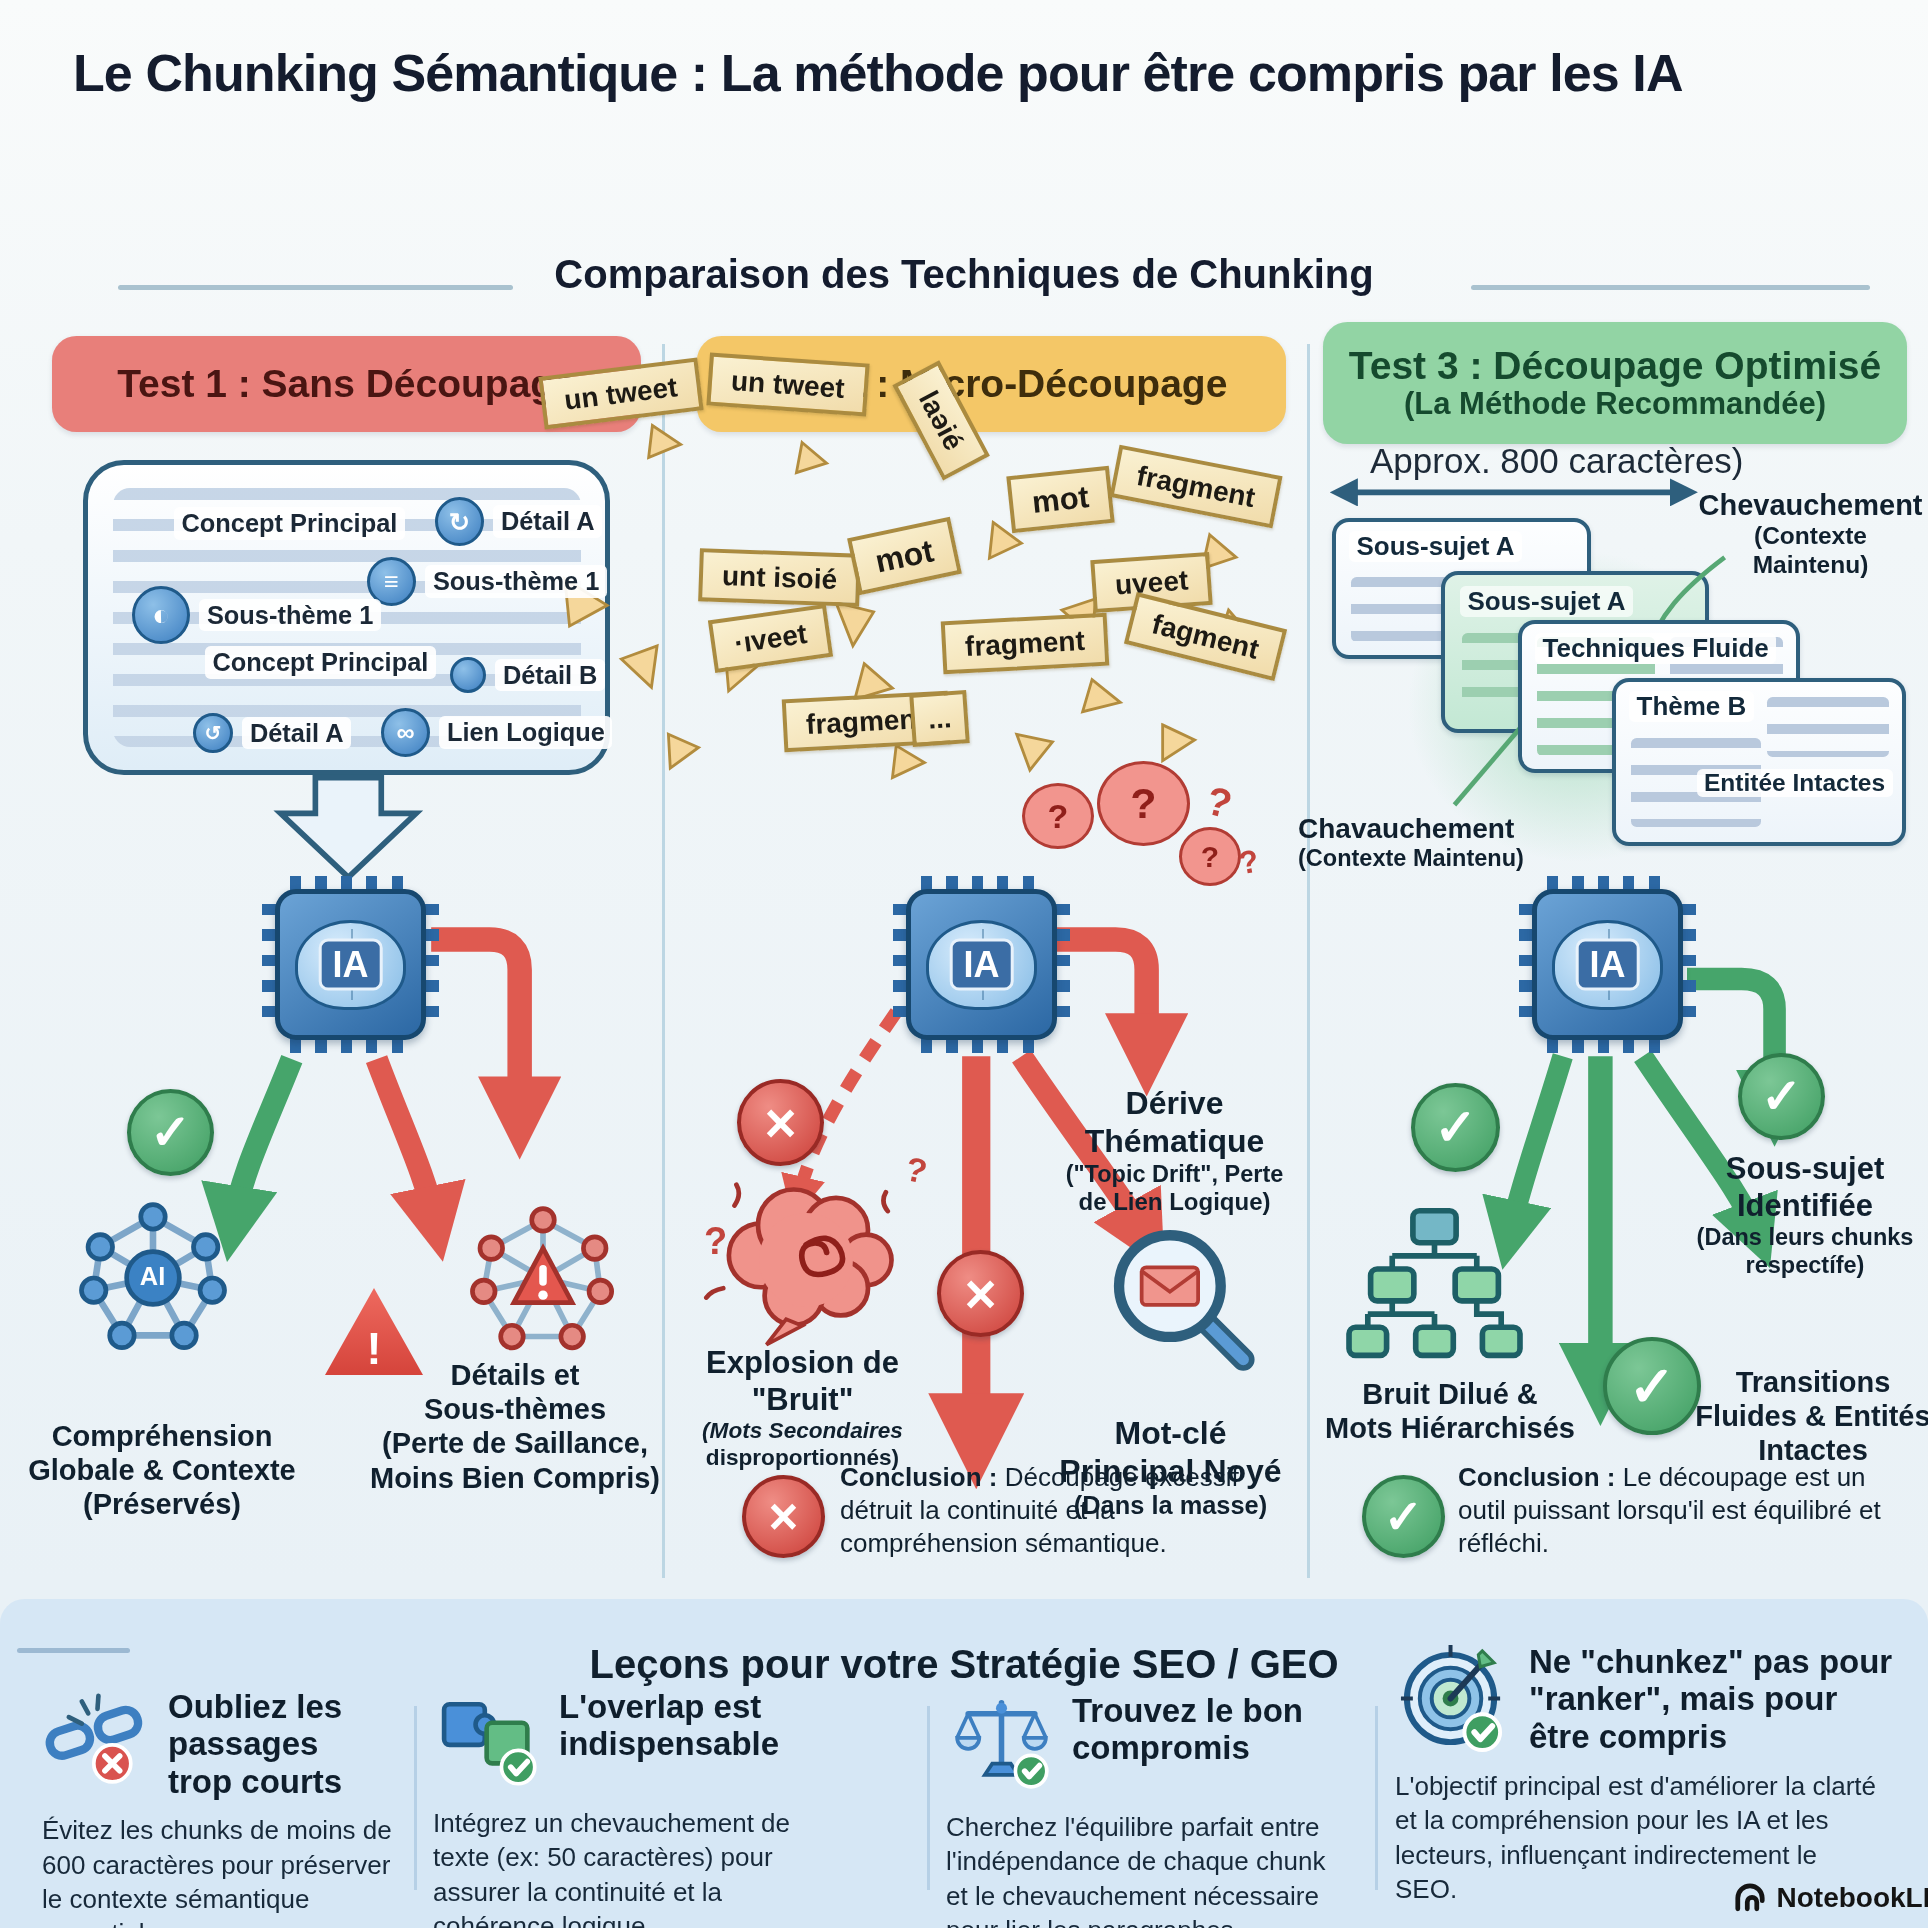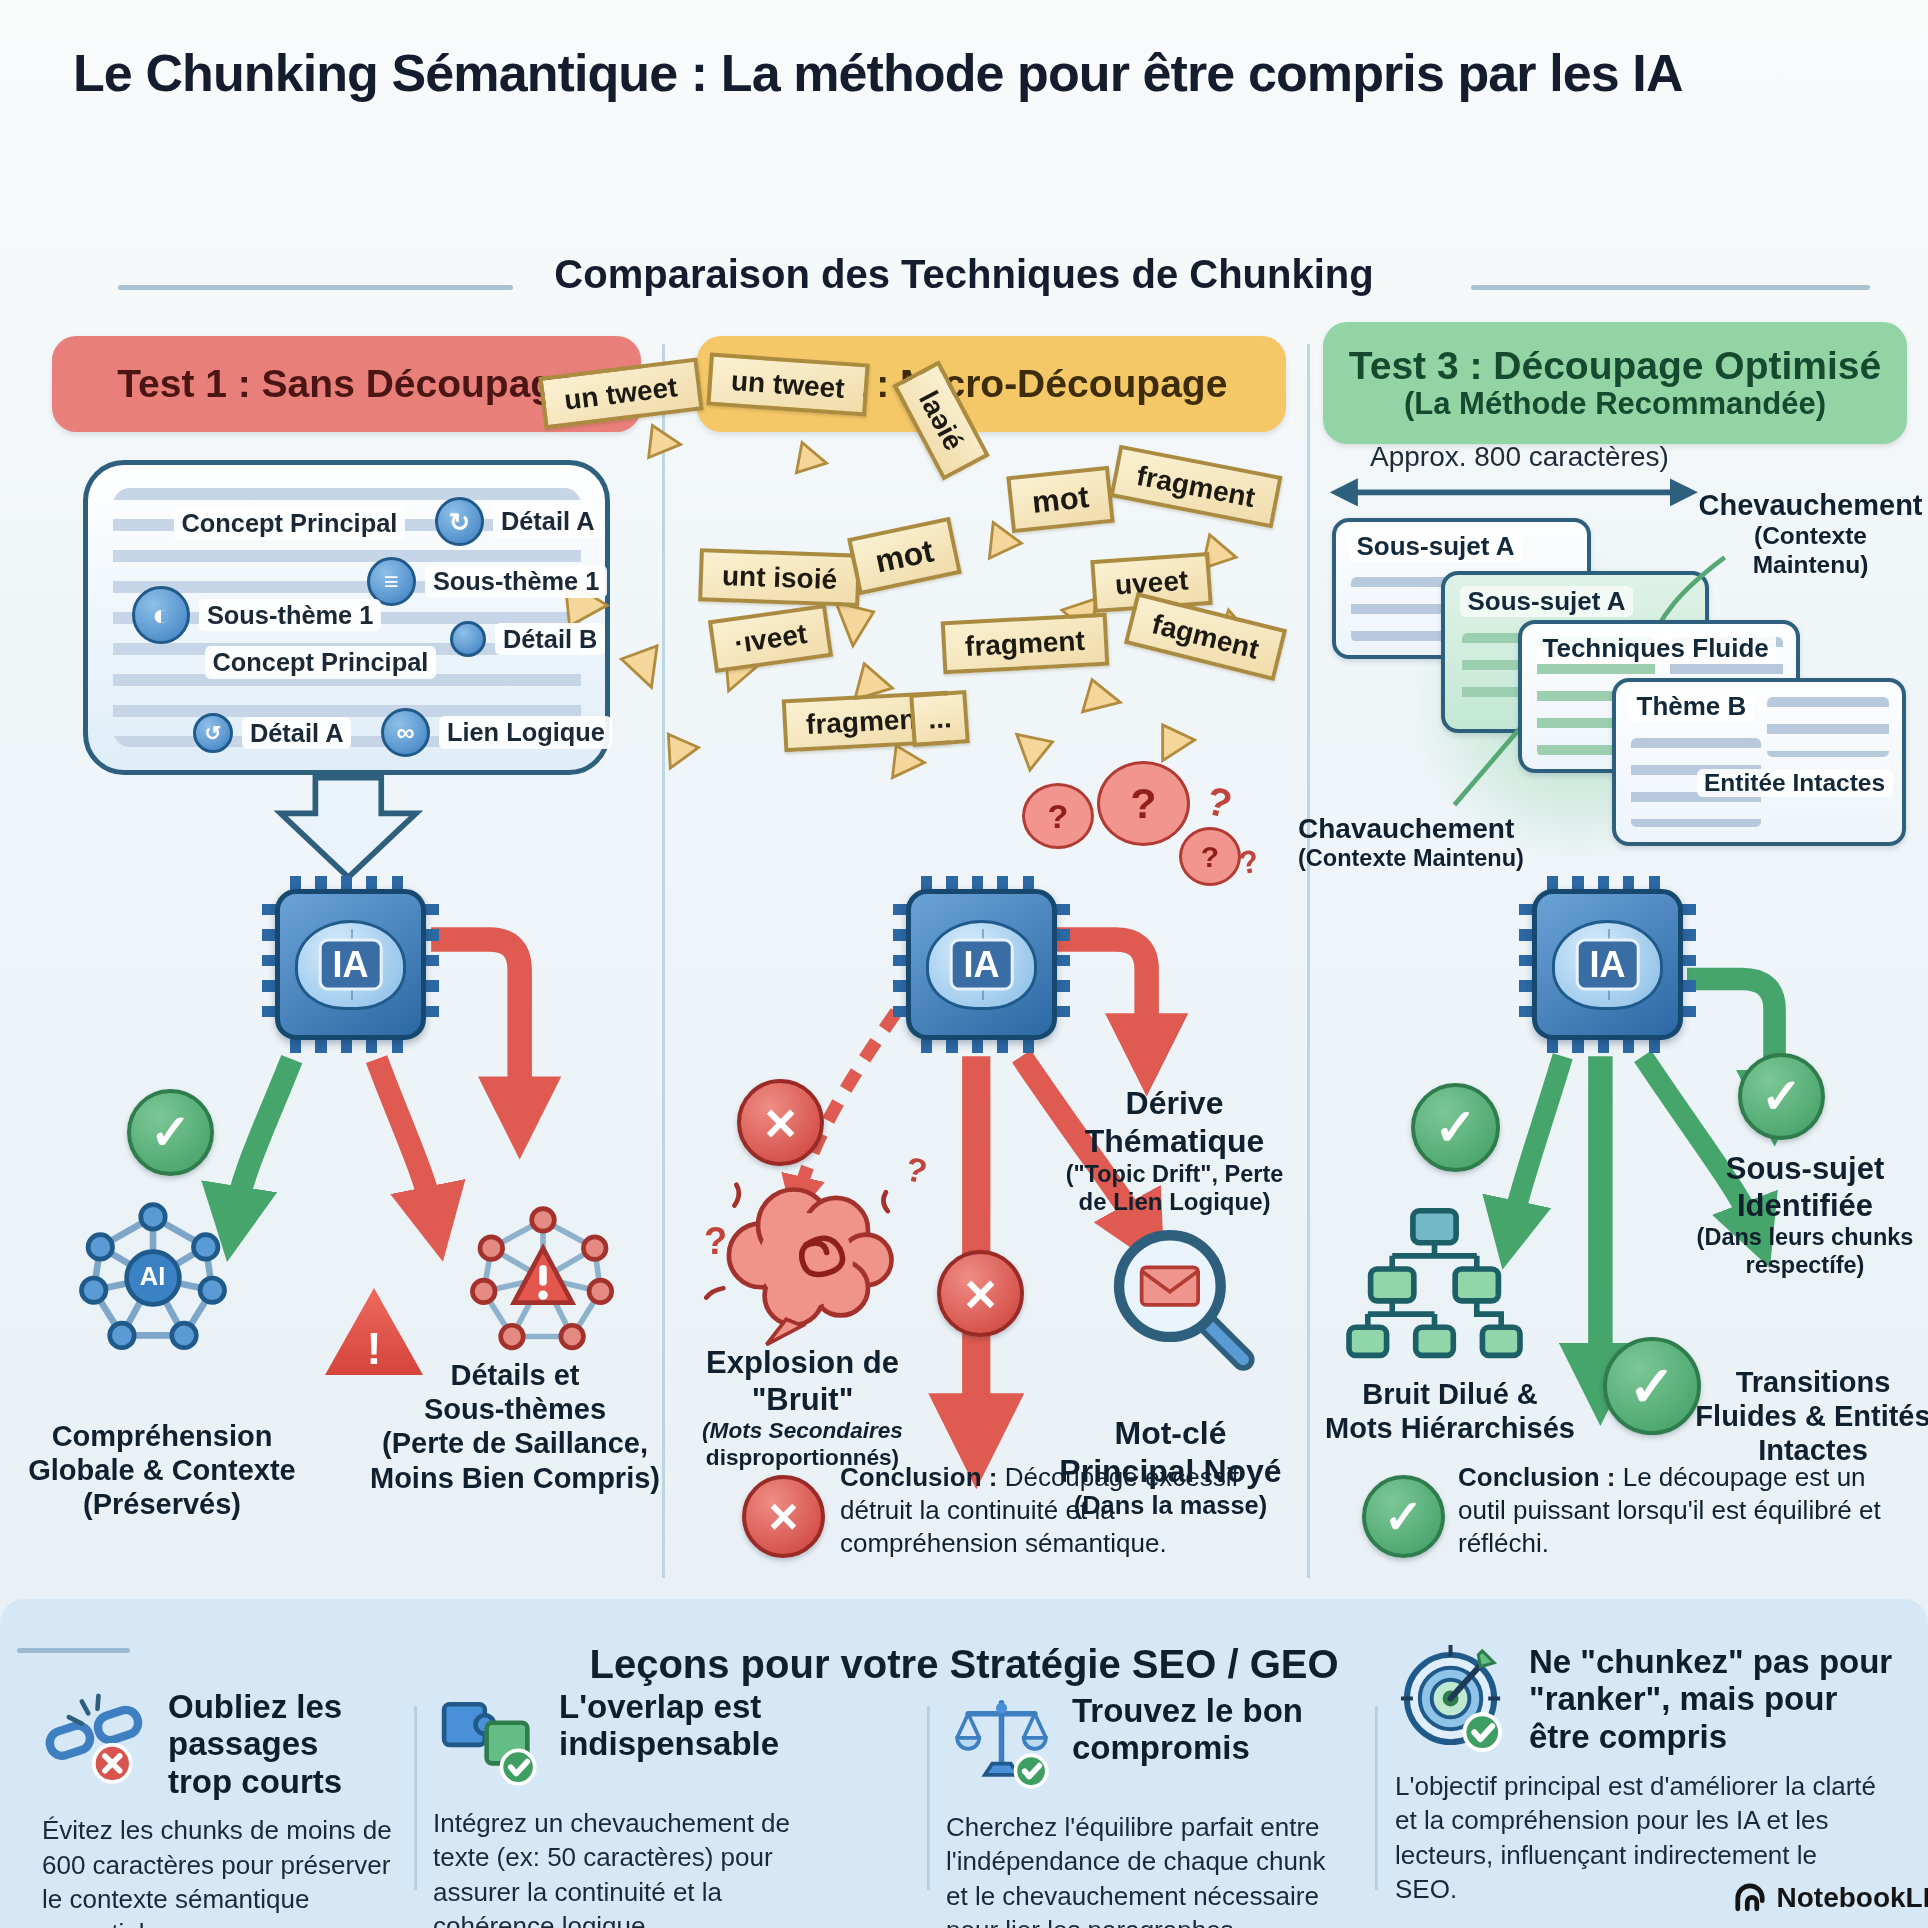--- a/index.html
+++ b/index.html
@@ -116,21 +116,21 @@
       <span class="dicon">≡</span>
       <span class="txt">Sous-thème 1</span>
     </div>
   <div class="dlabel" style="left:132px;top:586px;">
       <span class="dicon" style="width:58px;height:58px;font-size:30px;">◐</span>
       <span class="txt">Sous-thème 1</span>
     </div>
   <div class="dlabel" style="left:205px;top:646px;">
       <span class="txt">Concept Principal</span>
     </div>
-  <div class="dlabel" style="left:450px;top:621px;">
+  <div class="dlabel" style="left:450px;top:657px;">
       <span class="dicon dot"></span>
       <span class="txt">Détail B</span>
     </div>
   <div class="dlabel" style="left:193px;top:713px;">
       <span class="dicon small">↺</span>
       <span class="txt">Détail A</span>
     </div>
   <div class="dlabel" style="left:381px;top:708px;">
       <span class="dicon">∞</span>
       <span class="txt">Lien Logique</span>
@@ -143,21 +143,21 @@
   <div class="frag" style="left:852px;top:527px;transform:rotate(-12deg);font-size:32px;">mot</div>
   <div class="frag" style="left:1009px;top:471px;transform:rotate(-6deg);font-size:31px;">mot</div>
   <div class="frag" style="left:1113px;top:460px;transform:rotate(11deg);">fragment</div>
   <div class="frag" style="left:1092px;top:556px;transform:rotate(-4deg);">uveet</div>
   <div class="frag" style="left:711px;top:612px;transform:rotate(-8deg);">·ıveet</div>
   <div class="frag" style="left:783px;top:695px;transform:rotate(-3deg);">fragment</div>
   <div class="frag" style="left:911px;top:692px;transform:rotate(-4deg);padding:6.6px 13px;">...</div>
   <div class="frag" style="left:942px;top:617px;transform:rotate(-3deg);">fragment</div>
   <div class="frag" style="left:1128px;top:610px;transform:rotate(14deg);">fagment</div>
 
-  <div class="abs" style="left:1370px;top:441px;font-size:28px;color:#1d2a38;z-index:10;">Approx. 800 caractères)</div>
+  <div class="abs" style="left:1370px;top:441px;font-size:35px;color:#1d2a38;z-index:10;">Approx. 800 caractères)</div>
   <div class="glow" style="left:1408px;top:551px;width:339px;height:311px;"></div>
   <div class="card" style="left:1332px;top:518px;width:259px;height:141px;z-index:4;">
     <span class="clabel" style="left:13px;top:9.4px;">Sous-sujet A</span>
     <div class="cstripes" style="left:15px;right:13px;top:55px;bottom:13px;"></div>
   </div>
   <div class="card green" style="left:1441px;top:571px;width:268px;height:162px;z-index:5;">
     <span class="clabel" style="left:15px;top:11.3px;background:rgba(255,255,255,.65);">Sous-sujet A</span>
     <div class="cstripes green" style="left:17px;right:15px;top:58px;bottom:15px;"></div>
   </div>
   <div class="card" style="left:1518px;top:620px;width:282px;height:153px;z-index:6;">

